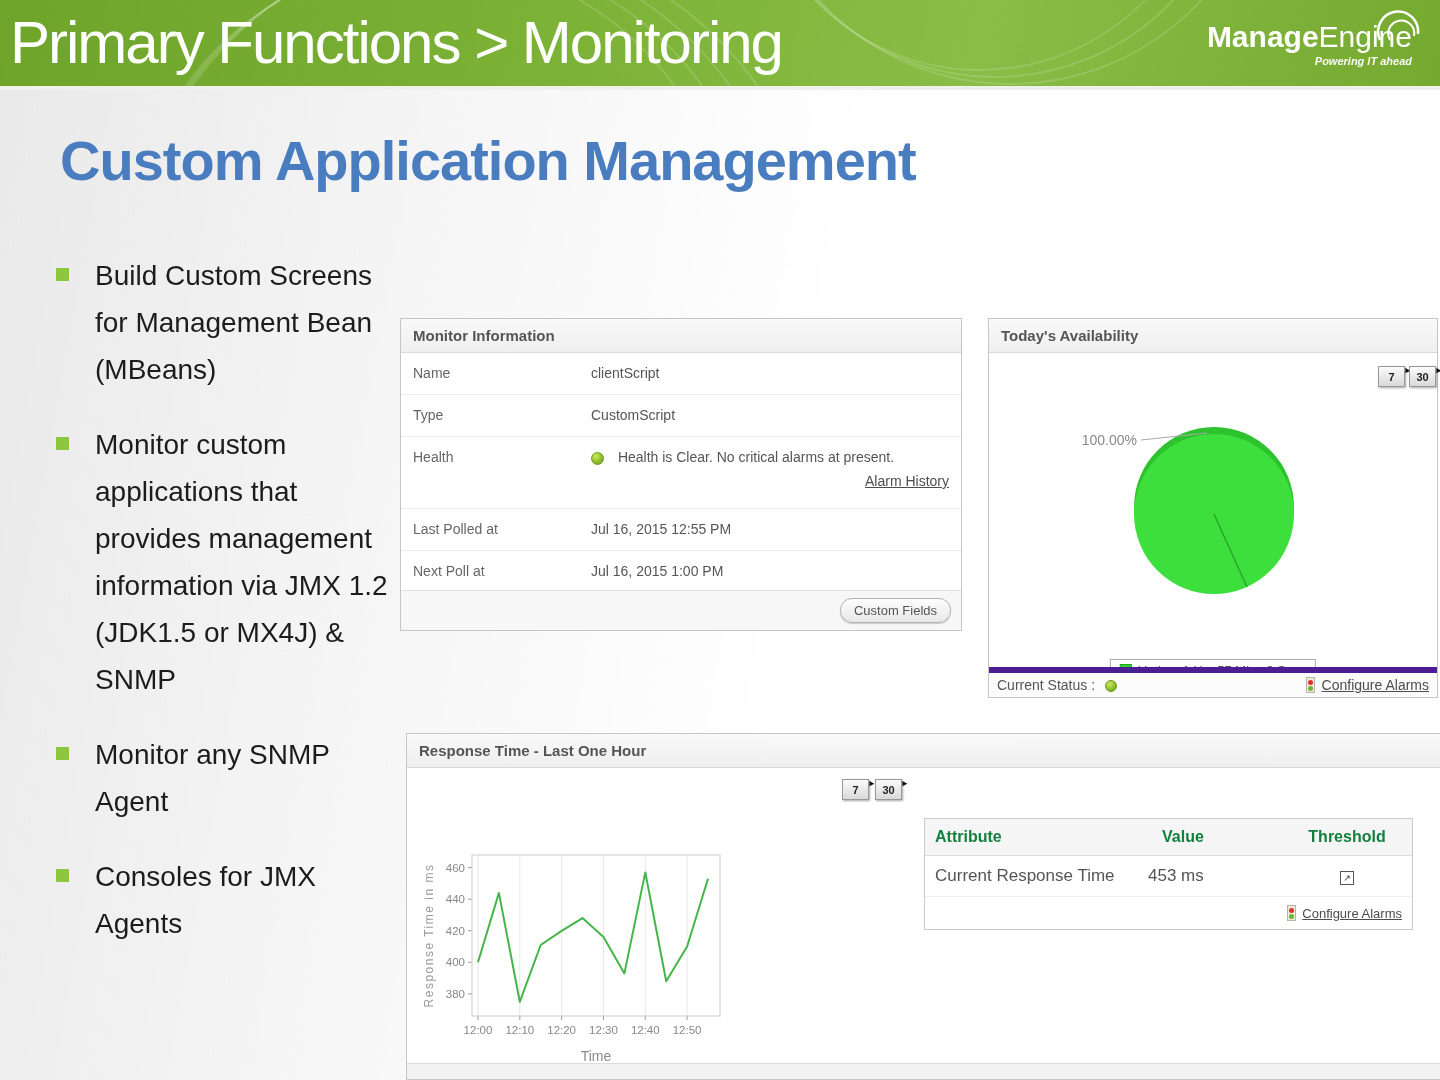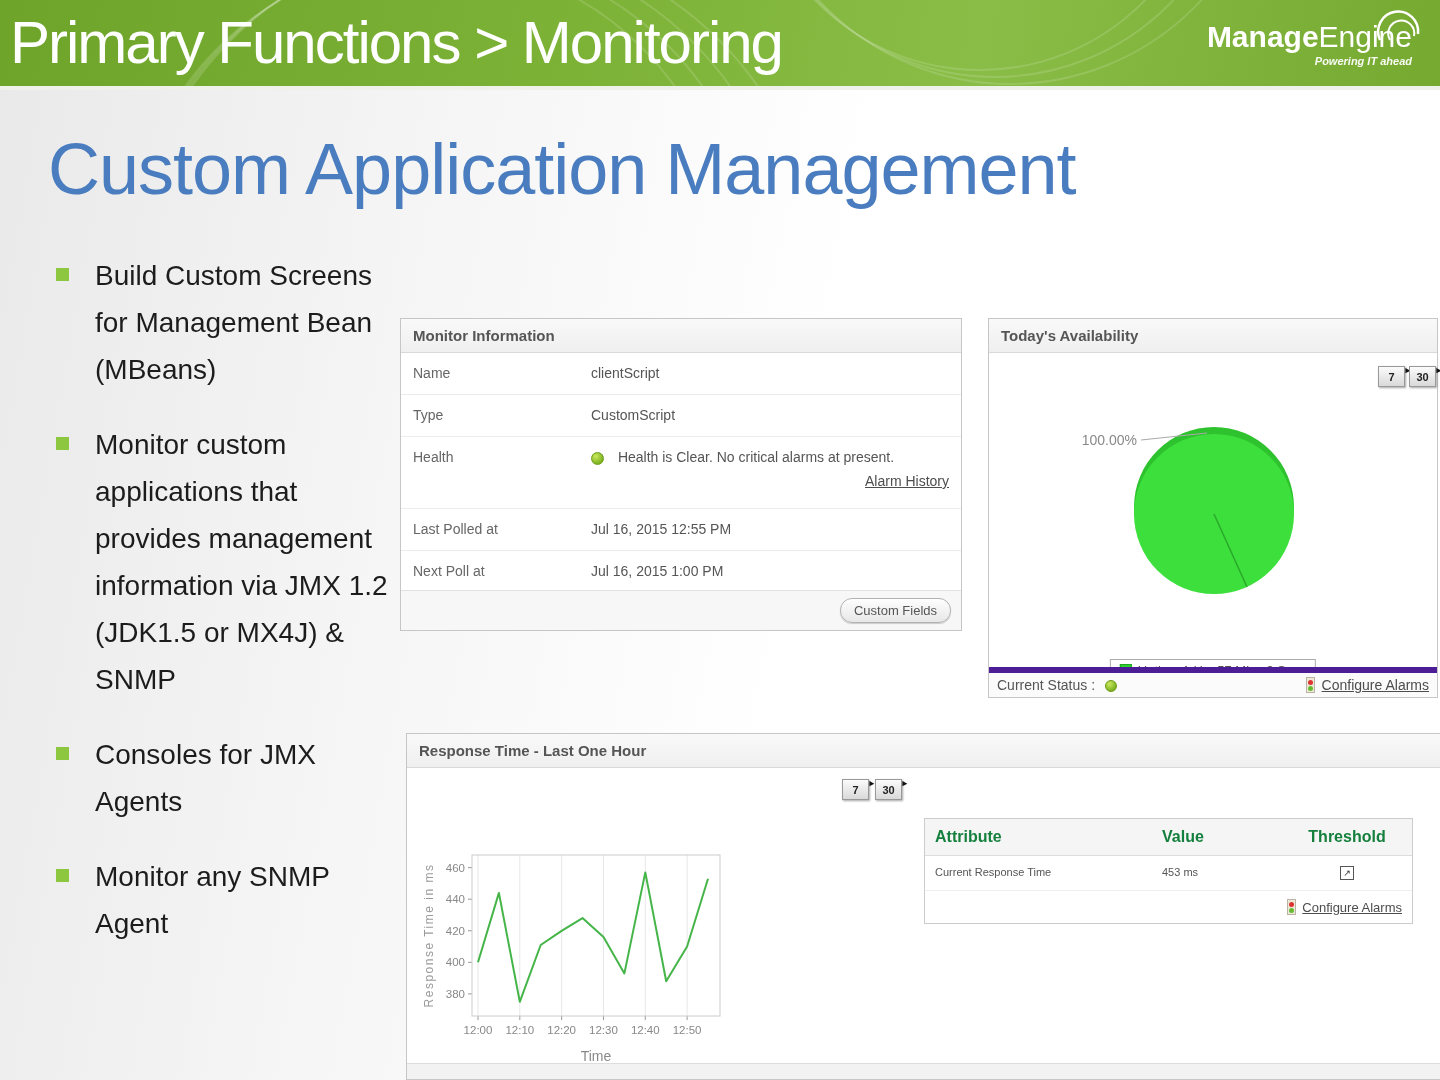--- a/index.html
+++ b/index.html
@@ -24,22 +24,22 @@
   }
   .logo { position:absolute; right:28px; top:22px; text-align:right; color:#fff; }
   .logo-line { font-size:30px; line-height:30px; position:relative; }
   .logo-bold { font-weight:bold; }
   .logo-reg { font-weight:normal; }
   .logo-tagline { font-size:11px; font-style:italic; font-weight:bold; margin-top:3px; opacity:.95; }
   .logo-arcs { position:absolute; right:-14px; top:-16px; }
 
   
   .slide-title {
-    position:absolute; left:48px; top:128px;
-    font-size:72px; font-weight:normal; color:#4a7dbf; letter-spacing:-1px; white-space:nowrap;
+    position:absolute; left:60px; top:128px;
+    font-size:56px; font-weight:bold; color:#4a7dbf; letter-spacing:-1px; white-space:nowrap;
   }
   .bullets { position:absolute; left:48px; top:252px; width:345px; list-style:none; }
   .bullets li { position:relative; padding-left:47px; margin-bottom:28px;
     font-size:28px; line-height:47px; color:#1c1c1c; }
   .bullet-marker { position:absolute; left:8px; top:16px; width:13px; height:13px; background:#8dc63f; }
 
   
   .panel { position:absolute; background:#fff; border:1px solid #c6c6c6; }
   .panel-header {
     height:34px; line-height:33px; padding:0 12px;
@@ -109,21 +109,21 @@
   
   #response-panel { left:400px; top:733px; width:1040px; height:347px;margin-left:6px; }
   #response-panel .body { position:absolute; left:0; top:35px; right:0; bottom:16px; background:#fff; }
   .rp-footer { position:absolute; left:0; right:0; bottom:0; height:16px;
     background:#f2f2f2; border-top:1px solid #ddd; }
 
   
   .attr-table { position:absolute; left:517px; top:49px; width:489px; border:1px solid #ccc; background:#fff; }
   .attr-head { display:flex; padding:9px 10px; background:#f5f5f5; border-bottom:1px solid #ddd;
     font-size:16px; font-weight:bold; color:#15803d; }
-  .attr-row { display:flex; padding:10px; border-bottom:1px solid #eee; font-size:11px; color:#555; }
+  .attr-row { display:flex; padding:10px; border-bottom:1px solid #eee; font-size:17px; color:#555;gap:14px; }
   .col-attr { flex:1; }
   .col-val { width:130px; }
   .col-thr { width:110px; text-align:center; }
   .attr-config { padding:8px 10px; text-align:right; font-size:13px; }
 
   
   text { font-family:"Liberation Sans", sans-serif; }
 </style>
 </head>
 <body>
@@ -161,25 +161,25 @@
   <li>
     <span class="bullet-marker"></span>
     <span>Build Custom Screens for Management Bean (MBeans)</span>
   </li>
   <li>
     <span class="bullet-marker"></span>
     <span>Monitor custom applications that provides management information via JMX 1.2 (JDK1.5 or MX4J) &amp; SNMP</span>
   </li>
   <li>
     <span class="bullet-marker"></span>
-    <span>Consoles for JMX Agents</span>
+    <span>Monitor any SNMP Agent</span>
   </li>
   <li>
     <span class="bullet-marker"></span>
-    <span>Monitor any SNMP Agent</span>
+    <span>Consoles for JMX Agents</span>
   </li>
 </ul>
 
 <div class="panel" id="monitor-panel">
   <div class="panel-header">Monitor Information</div>
 
   <div class="mi-row h42">
     <div class="mi-label">Name</div>
     <div class="mi-value">clientScript</div>
   </div>

